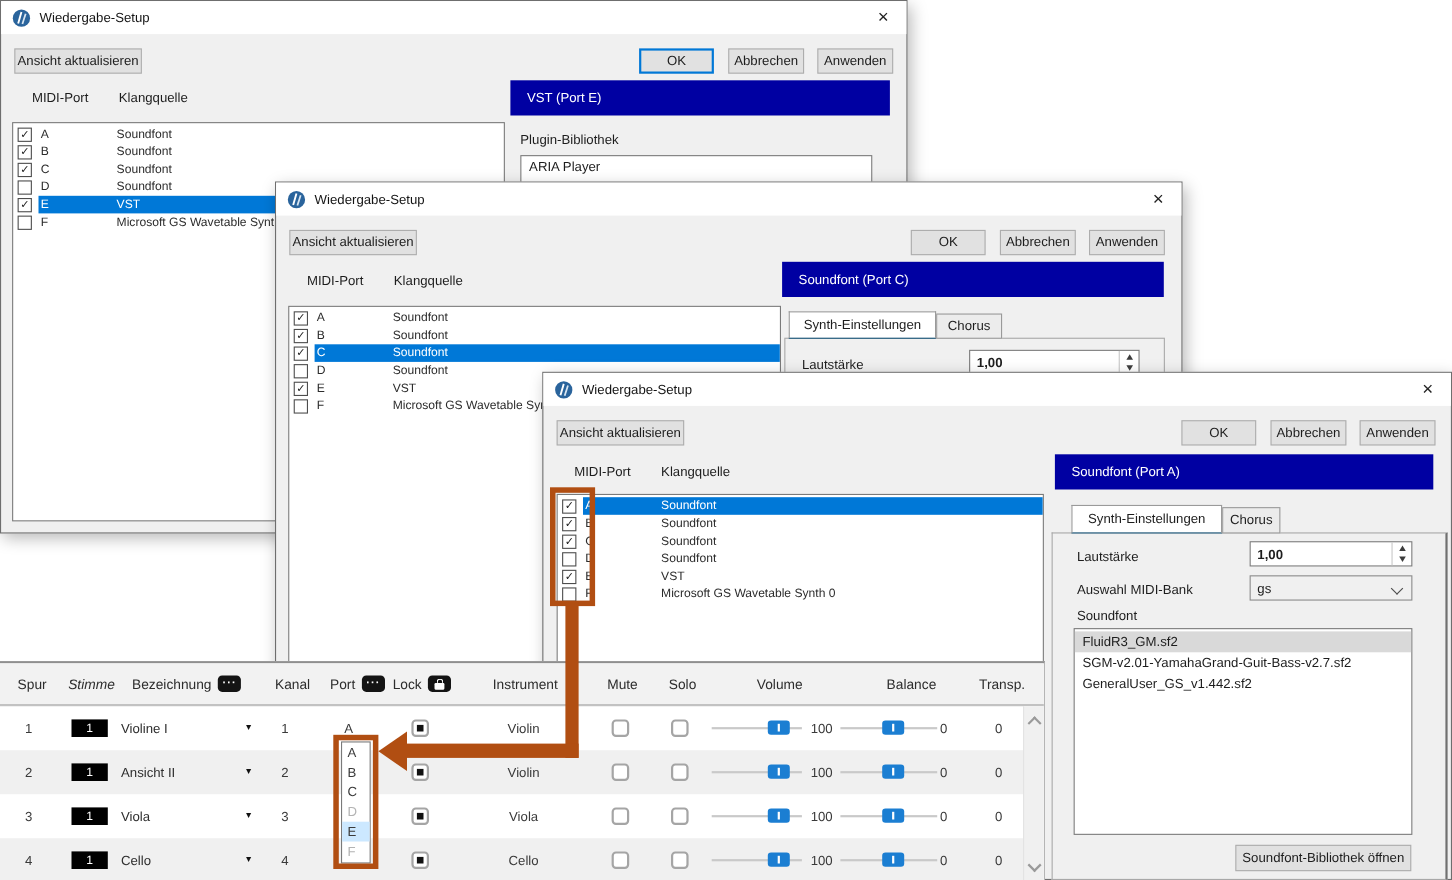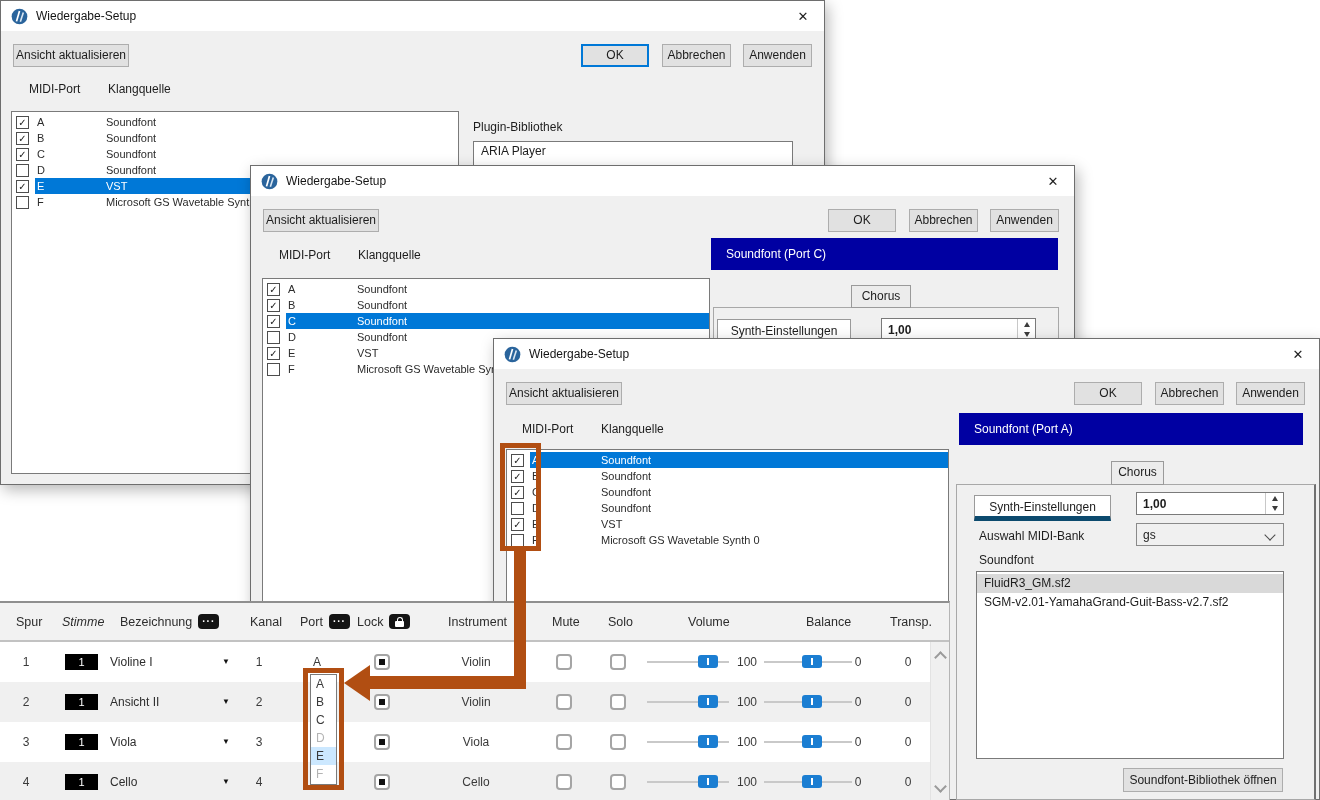--- a/index.html
+++ b/index.html
@@ -20,21 +20,21 @@
   .prow{display:flex;height:16px;align-items:center;}
   .pcb{width:13px;height:13px;margin-left:4px;border:1px solid #4d4d4d;background:#fff;font-size:10px;line-height:11px;
        text-align:center;color:#1a1a1a;box-sizing:border-box;flex:none;}
   .pmain{display:flex;flex:1;align-items:center;height:100%;margin-left:6px;font-size:11px;color:#2c2c2c;white-space:nowrap;}
   .prow.sel .pmain{background:#0078d7;color:#fff;}
   .pletter{width:69px;padding-left:2px;flex:none;}
   .bluehdr{position:absolute;background:#0000a2;color:#fff;font-size:12px;display:flex;align-items:center;
            padding-left:15px;box-sizing:border-box;white-space:nowrap;}
   .tab{position:absolute;box-sizing:border-box;border:1px solid #9a9a9a;background:#ececec;font-size:12px;color:#1d1d1d;
        text-align:center;line-height:21px;white-space:nowrap;}
-  .tab.active{background:#fff;border-bottom:5px solid #0c4a6e;line-height:23px;z-index:2;margin-top:36px;}
+  .tab.active{background:#fff;border-bottom:1px solid #0c4a6e;line-height:23px;z-index:2;}
   .tframe{position:absolute;border:1px solid #a8a8a8;background:#f0f0f0;box-sizing:border-box;}
   .spin,.combo{position:absolute;box-sizing:border-box;font-size:12px;color:#1d1d1d;display:flex;align-items:center;
        padding-left:6px;white-space:nowrap;}
   .spin{background:#fff;border:1px solid #7a7a7a;font-weight:bold;}
   .combo{background:#f0f0f0;border:1px solid #8a8a8a;}
   .spinbtns{position:absolute;right:0;top:0;bottom:0;width:17px;border-left:1px solid #c8c8c8;display:flex;flex-direction:column;}
   .spinbtns .sb{flex:1;display:flex;align-items:center;justify-content:center;}
   .tri-up{width:0;height:0;border-left:3.5px solid transparent;border-right:3.5px solid transparent;border-bottom:5px solid #3c3c3c;}
   .tri-dn{width:0;height:0;border-left:3.5px solid transparent;border-right:3.5px solid transparent;border-top:5px solid #3c3c3c;}
   .chevron{position:absolute;right:9px;top:7px;width:7px;height:7px;border-left:1.5px solid #4c4c4c;border-bottom:1.5px solid #4c4c4c;
@@ -135,20 +135,21 @@
           </div>
         </div>
       <div class="prow">
           <span class="pcb"></span>
           <div class="pmain">
             <span class="pletter">F</span>
             <span>Microsoft GS Wavetable Synth 0</span>
           </div>
         </div>
     </div>
+    <div class="bluehdr" style="left:463px;top:72px;width:345px;height:32px;">VST (Port E)</div>
     <span class="collab" style="left:472px;top:119px;">Plugin-Bibliothek</span>
     <div class="lbox" style="left:472px;top:140px;width:320px;height:332px;padding-top:0;">
       <div class="sfitem">ARIA Player</div>
     </div>
   </div>
 
   <div class="dlg" style="left:250px;top:165px;width:825px;height:600px;z-index:2;">
     <div class="tbar">
       <svg class="msicon" viewBox="0 0 16 16">
           <circle cx="8" cy="8" r="7.4" fill="#2a649c"></circle>
@@ -304,20 +305,21 @@
     </div>
     <span class="collab" style="left:485px;top:190px;">Auswahl MIDI-Bank</span>
     <div class="combo" style="left:642px;top:184px;width:148px;height:23px;">
       <span>gs</span>
       <span class="chevron"></span>
     </div>
     <span class="collab" style="left:485px;top:214px;">Soundfont</span>
     <div class="lbox" style="left:482px;top:232px;width:308px;height:188px;padding-top:2px;">
       <div class="sfitem sel">FluidR3_GM.sf2</div>
       <div class="sfitem">SGM-v2.01-YamahaGrand-Guit-Bass-v2.7.sf2</div>
+      <div class="sfitem">GeneralUser_GS_v1.442.sf2</div>
     </div>
     <div class="btn" style="left:629px;top:429px;width:160px;height:24px;line-height:22px;">Soundfont-Bibliothek öffnen</div>
   </div>
 
   <div class="mixer">
     <div class="mhead">
       <span class="hcell" style="left:16px;">
           <span>Spur</span>
         </span>
       <span class="hcell" style="left:62px;font-style:italic;">

